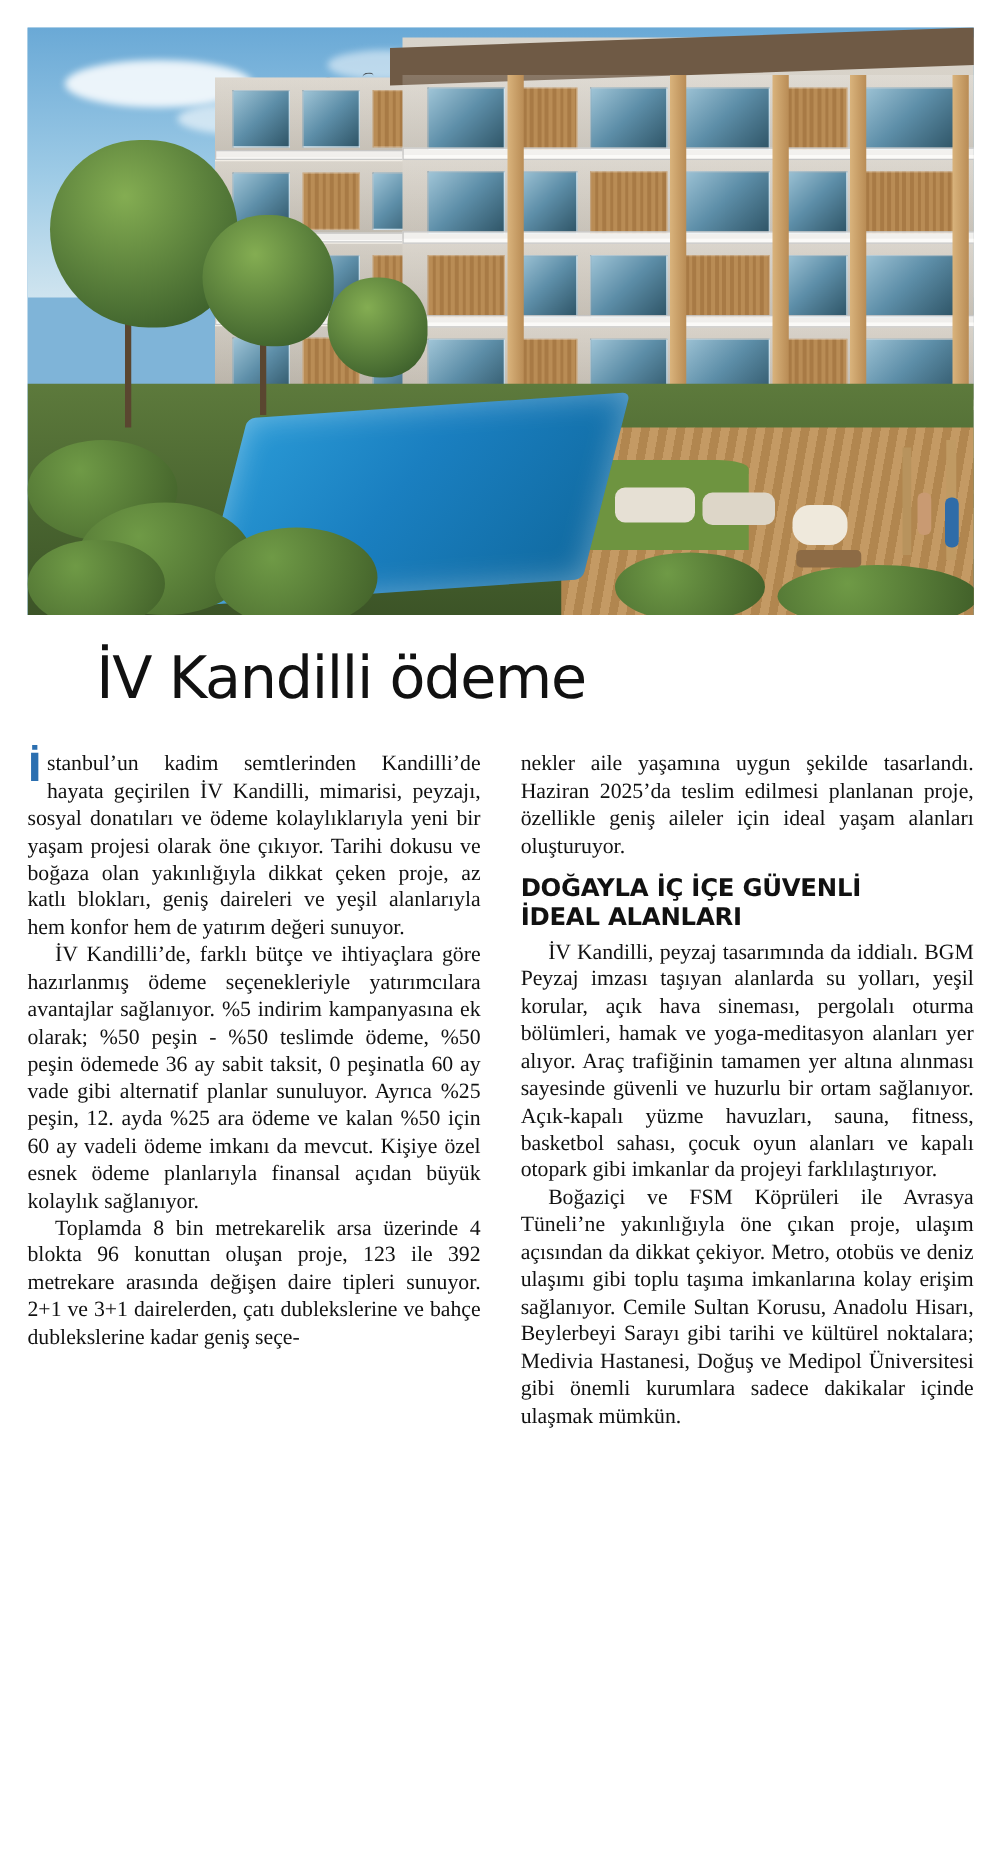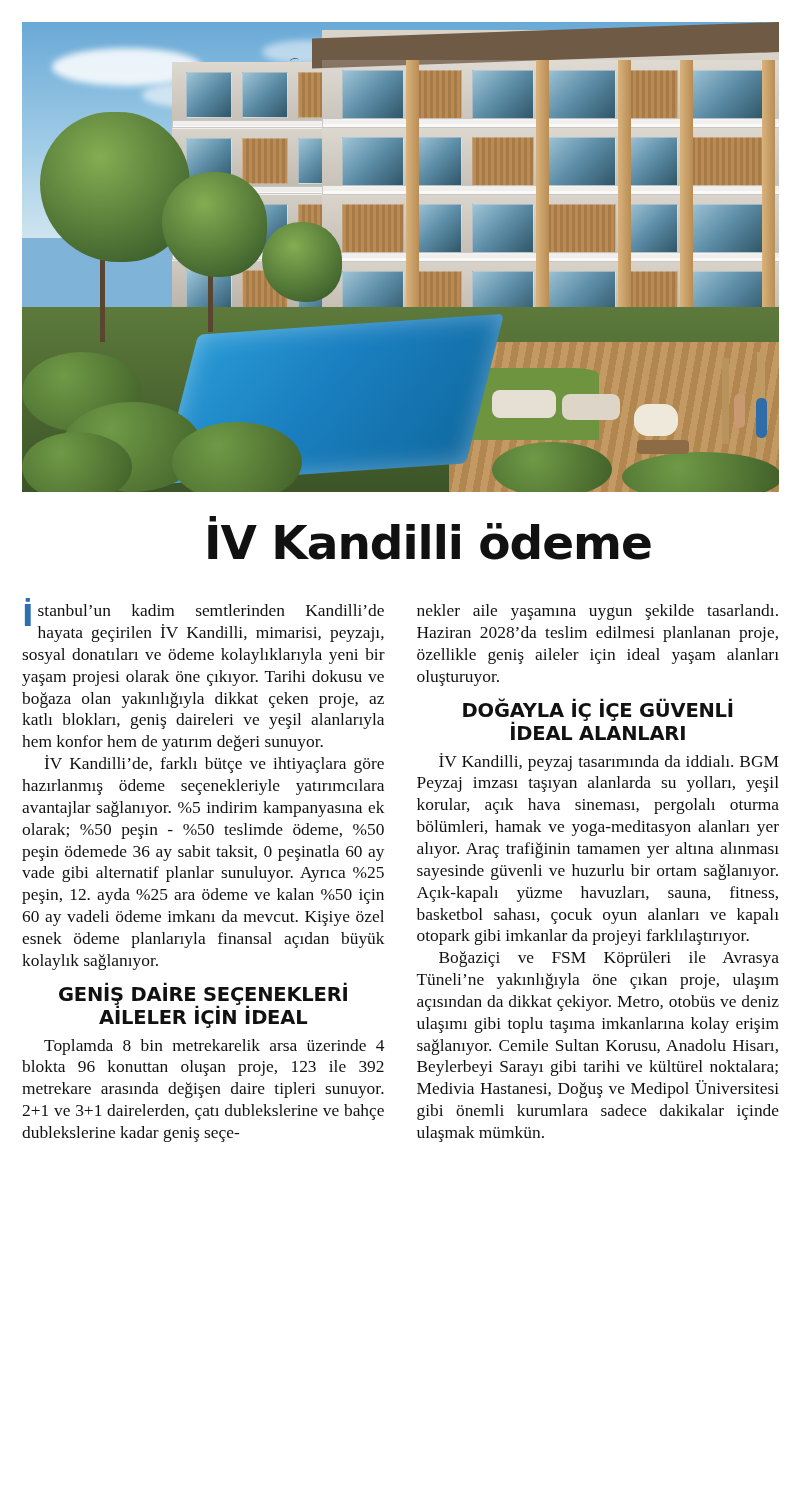--- a/index.html
+++ b/index.html
@@ -150,26 +150,26 @@
   .person {
     position: absolute;
     width: 11px; height: 34px;
     border-radius: 5px;
   }
 
   
   .headline {
     margin-top: 26px;
     font-family: "DejaVu Sans", sans-serif;
-    font-weight: bold;
+    font-weight: normal;
     font-size: 47px;
     line-height: 1.08;
     letter-spacing: -1px;
     color: #111;
-    text-align: center;
+    text-align: left;
     padding-left: 55px;
   }
   .headline .l1 { display:block; }
   .headline .l2 { display:block; }
 
   
   .cols {
     display: flex;
     margin-top: 20px;
     height: 820px;
@@ -202,21 +202,21 @@
     padding: 2px 4px 0 0;
   }
 
   .subhead {
     font-family: "DejaVu Sans", sans-serif;
     font-weight: bold;
     font-size: 19.5px;
     line-height: 1.18;
     letter-spacing: -0.2px;
     margin: 11px 0 6px 0;
-    text-align: center;
+    text-align: left;
   }
 </style>
 </head>
 <body>
 
 <div class="page">
 
   <div class="hero">
     <div class="sky"></div>
     <div class="cloud c1"></div>
@@ -337,29 +337,25 @@
 
   <h1 class="headline">
     <span class="l1">İV Kandilli ödeme</span>
   </h1>
 
   <div class="cols">
 
     <div class="col left">
       <p class="first"><span class="dropcap">İ</span><span>stanbul’un kadim semtlerinden Kandilli’de hayata geçirilen İV Kandilli, mimarisi, peyzajı, sosyal donatıları ve ödeme kolaylıklarıyla yeni bir yaşam projesi olarak öne çıkıyor. Tarihi dokusu ve boğaza olan yakınlığıyla dikkat çeken proje, az katlı blokları, geniş daireleri ve yeşil alanlarıyla hem konfor hem de yatırım değeri sunuyor.</span></p>
       <p>İV Kandilli’de, farklı bütçe ve ihtiyaçlara göre hazırlanmış ödeme seçenekleriyle yatırımcılara avantajlar sağlanıyor. %5 indirim kampanyasına ek olarak; %50 peşin - %50 teslimde ödeme, %50 peşin ödemede 36 ay sabit taksit, 0 peşinatla 60 ay vade gibi alternatif planlar sunuluyor. Ayrıca %25 peşin, 12. ayda %25 ara ödeme ve kalan %50 için 60 ay vadeli ödeme imkanı da mevcut. Kişiye özel esnek ödeme planlarıyla finansal açıdan büyük kolaylık sağlanıyor.</p>
-      <div class="subhead">
-        <span>GENİŞ DAİRE SEÇENEKLERİ</span><br>
-        <span>AİLELER İÇİN İDEAL</span>
-      </div>
       <p>Toplamda 8 bin metrekarelik arsa üzerinde 4 blokta 96 konuttan oluşan proje, 123 ile 392 metrekare arasında değişen daire tipleri sunuyor. 2+1 ve 3+1 dairelerden, çatı dublekslerine ve bahçe dublekslerine kadar geniş seçe-</p>
     </div>
 
     <div class="col right">
-      <p class="first">nekler aile yaşamına uygun şekilde tasarlandı. Haziran 2028’da teslim edilmesi planlanan proje, özellikle geniş aileler için ideal yaşam alanları oluşturuyor.</p>
+      <p class="first">nekler aile yaşamına uygun şekilde tasarlandı. Haziran 2025’da teslim edilmesi planlanan proje, özellikle geniş aileler için ideal yaşam alanları oluşturuyor.</p>
       <div class="subhead">
         <span>DOĞAYLA İÇ İÇE GÜVENLİ</span><br>
         <span>İDEAL ALANLARI</span>
       </div>
       <p>İV Kandilli, peyzaj tasarımında da iddialı. BGM Peyzaj imzası taşıyan alanlarda su yolları, yeşil korular, açık hava sineması, pergolalı oturma bölümleri, hamak ve yoga-meditasyon alanları yer alıyor. Araç trafiğinin tamamen yer altına alınması sayesinde güvenli ve huzurlu bir ortam sağlanıyor. Açık-kapalı yüzme havuzları, sauna, fitness, basketbol sahası, çocuk oyun alanları ve kapalı otopark gibi imkanlar da projeyi farklılaştırıyor.</p>
       <p>Boğaziçi ve FSM Köprüleri ile Avrasya Tüneli’ne yakınlığıyla öne çıkan proje, ulaşım açısından da dikkat çekiyor. Metro, otobüs ve deniz ulaşımı gibi toplu taşıma imkanlarına kolay erişim sağlanıyor. Cemile Sultan Korusu, Anadolu Hisarı, Beylerbeyi Sarayı gibi tarihi ve kültürel noktalara; Medivia Hastanesi, Doğuş ve Medipol Üniversitesi gibi önemli kurumlara sadece dakikalar içinde ulaşmak mümkün.</p>
     </div>
 
   </div>
 </div>

